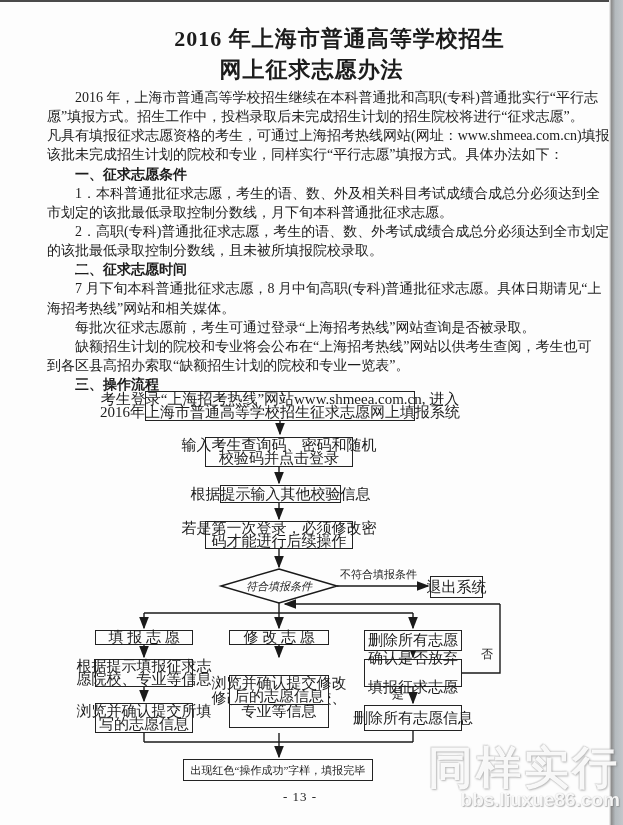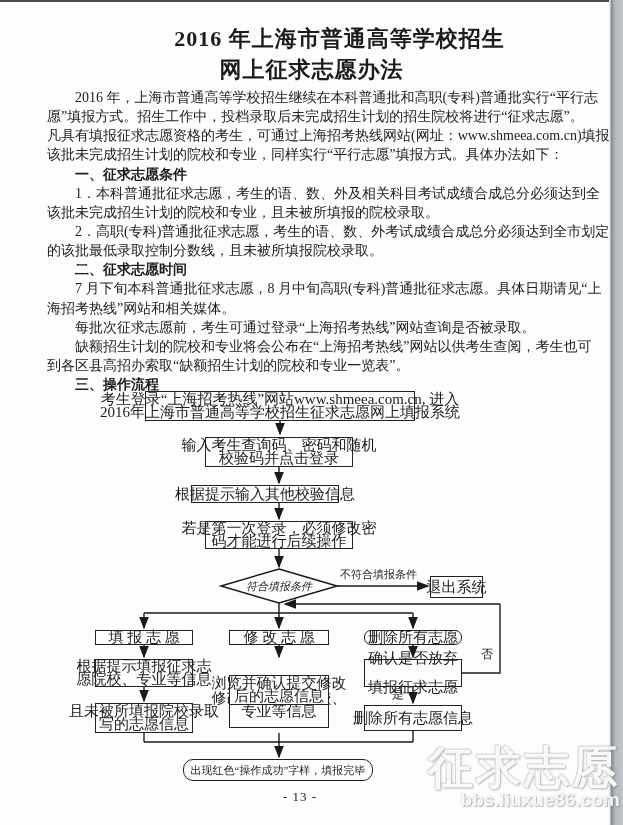--- a/index.html
+++ b/index.html
@@ -10,21 +10,21 @@
         background:linear-gradient(to right,#fdfdfd 0%,#8e8e8e 18%,#b4babe 45%,#c3c7cb 100%);}
   .t1{position:absolute;left:0;width:623px;text-align:center;font-weight:bold;
       font-size:22px;letter-spacing:1px;}
   #body-text{position:absolute;left:47px;top:88px;width:532px;}
   .bl{height:19.15px;line-height:19.15px;font-size:14px;white-space:nowrap;}
   .ind{text-indent:28px;}
   .bold{font-weight:bold;}
   .fbox{position:absolute;box-sizing:border-box;border:1.5px solid #222;background:#fdfdfd;
         display:flex;flex-direction:column;justify-content:center;align-items:center;
         font-size:15px;line-height:13px;text-align:center;white-space:nowrap;z-index:2;}
-  .round{border-radius:10px;font-size:11px;}
+  .round{border-radius:0;font-size:11px;}
   .flab{position:absolute;font-size:11px;line-height:12px;white-space:nowrap;z-index:3;}
   #flow-svg{position:absolute;left:0;top:385px;z-index:1;pointer-events:none;}
   #diamond-text{position:absolute;left:221px;top:577px;width:116px;height:18px;
         display:flex;align-items:center;justify-content:center;font-size:11px;z-index:2;font-style:italic;}
   #page-number{position:absolute;left:230px;top:789px;width:140px;text-align:center;
         font-size:13px;letter-spacing:1px;}
   #watermark{position:absolute;right:3px;top:744px;text-align:right;z-index:5;pointer-events:none;}
   #wm-title{font-size:45px;font-weight:bold;letter-spacing:3px;line-height:48px;
         font-family:"Liberation Sans","DejaVu Sans",sans-serif;
         color:rgba(255,255,255,0.93);
@@ -44,21 +44,21 @@
   <div class="t1" style="top:24px;margin-left:28px;">2016 年上海市普通高等学校招生</div>
   <div class="t1" style="top:55px;">网上征求志愿办法</div>
 
   <div id="body-text">
     <div class="bl ind">2016 年，上海市普通高等学校招生继续在本科普通批和高职(专科)普通批实行“平行志</div>
     <div class="bl">愿”填报方式。招生工作中，投档录取后未完成招生计划的招生院校将进行“征求志愿”。</div>
     <div class="bl">凡具有填报征求志愿资格的考生，可通过上海招考热线网站(网址：www.shmeea.com.cn)填报</div>
     <div class="bl">该批未完成招生计划的院校和专业，同样实行“平行志愿”填报方式。具体办法如下：</div>
     <div class="bl ind bold">一、征求志愿条件</div>
     <div class="bl ind">1．本科普通批征求志愿，考生的语、数、外及相关科目考试成绩合成总分必须达到全</div>
-    <div class="bl">该批未完成招生计划的院校和专业，且未被所填报的院校录取。</div>
+    <div class="bl">市划定的该批最低录取控制分数线，月下旬本科普通批征求志愿。</div>
     <div class="bl ind">2．高职(专科)普通批征求志愿，考生的语、数、外考试成绩合成总分必须达到全市划定</div>
     <div class="bl">的该批最低录取控制分数线，且未被所填报院校录取。</div>
     <div class="bl ind bold">二、征求志愿时间</div>
     <div class="bl ind">7 月下旬本科普通批征求志愿，8 月中旬高职(专科)普通批征求志愿。具体日期请见“上</div>
     <div class="bl">海招考热线”网站和相关媒体。</div>
     <div class="bl ind">每批次征求志愿前，考生可通过登录“上海招考热线”网站查询是否被录取。</div>
     <div class="bl ind">缺额招生计划的院校和专业将会公布在“上海招考热线”网站以供考生查阅，考生也可</div>
     <div class="bl">到各区县高招办索取“缺额招生计划的院校和专业一览表”。</div>
     <div class="bl ind bold">三、操作流程</div>
   </div>
@@ -97,76 +97,76 @@
   </svg>
 
   <div class="fbox" style="left:145px;top:391px;width:270px;height:30px;">
     <div>考生登录“上海招考热线”网站www.shmeea.com.cn, 进入</div>
     <div>2016年上海市普通高等学校招生征求志愿网上填报系统</div>
   </div>
   <div class="fbox" style="left:205px;top:437px;width:148px;height:30px;">
     <div>输入考生查询码、密码和随机</div>
     <div>校验码并点击登录</div>
   </div>
-  <div class="fbox" style="left:191px;top:485px;width:148px;height:18px;justify-content:center;">
+  <div class="fbox" style="left:220px;top:485px;width:121px;height:18px;justify-content:center;">
     <div>根据提示输入其他校验信息</div>
   </div>
   <div class="fbox" style="left:205px;top:521px;width:148px;height:28px;">
     <div>若是第一次登录，必须修改密</div>
     <div>码才能进行后续操作</div>
   </div>
 
   <div id="diamond-text">符合填报条件</div>
   <div class="flab" style="left:340px;top:568px;">不符合填报条件</div>
 
   <div class="fbox" style="left:430px;top:576px;width:53px;height:22px;">
     <div>退出系统</div>
   </div>
 
   <div class="fbox" style="left:95px;top:630px;width:98px;height:15px;">
     <div>填 报 志 愿</div>
   </div>
   <div class="fbox" style="left:229px;top:630px;width:100px;height:15px;">
     <div>修 改 志 愿</div>
   </div>
-  <div class="fbox" style="left:364px;top:630px;width:98px;height:15px;border-radius:7px;">
+  <div class="fbox" style="left:364px;top:630px;width:98px;height:21px;">
     <div>删除所有志愿</div>
   </div>
 
   <div class="fbox" style="left:95px;top:659px;width:98px;height:28px;">
     <div>根据提示填报征求志</div>
     <div>愿院校、专业等信息</div>
   </div>
   <div class="fbox" style="left:229px;top:682px;width:100px;height:46px;">
     <div>修改征求志愿院校、</div>
     <div>专业等信息</div>
   </div>
   <div class="fbox" style="left:364px;top:659px;width:98px;height:28px;gap:16px;">
     <div>确认是否放弃</div>
     <div>填报征求志愿</div>
   </div>
 
   <div class="flab" style="left:481px;top:648px;font-size:12px;">否</div>
   <div class="flab" style="left:392px;top:688px;font-size:12px;">是</div>
 
   <div class="fbox" style="left:95px;top:703px;width:98px;height:30px;">
-    <div>且未被所填报院校录取</div>
+    <div>浏览并确认提交所填</div>
     <div>写的志愿信息</div>
   </div>
   <div class="fbox" style="left:229px;top:675px;width:100px;height:30px;">
     <div>浏览并确认提交修改</div>
     <div>后的志愿信息</div>
   </div>
   <div class="fbox" style="left:364px;top:705px;width:98px;height:26px;">
     <div>删除所有志愿信息</div>
   </div>
 
   <div class="fbox round" style="left:183px;top:759px;width:190px;height:22px;">
     <div>出现红色“操作成功”字样，填报完毕</div>
   </div>
 
   <div id="page-number">- 13 -</div>
 
   <div id="watermark">
-    <div id="wm-title">征求志愿</div>
+    <div id="wm-title">同样实行</div>
     <div id="wm-url">bbs.liuxue86.com</div>
   </div>
 </div>
 
 </body></html>

